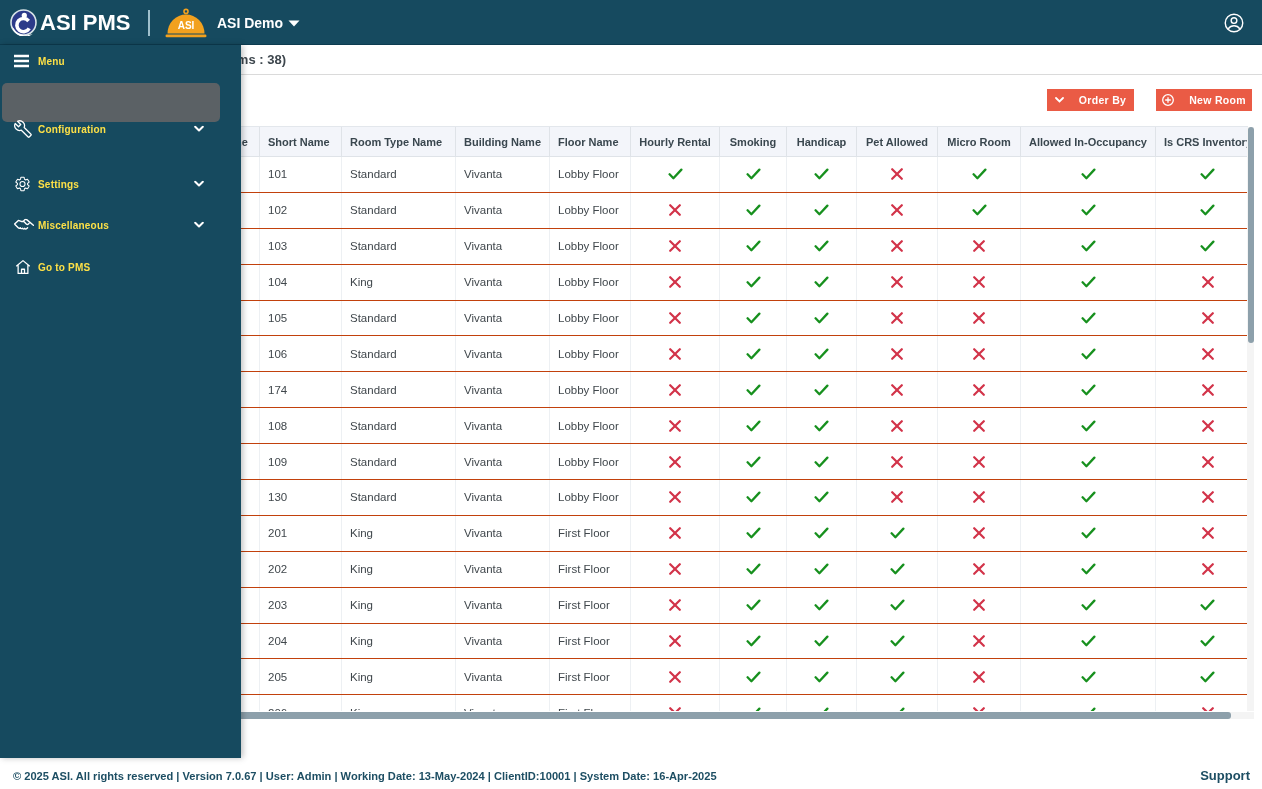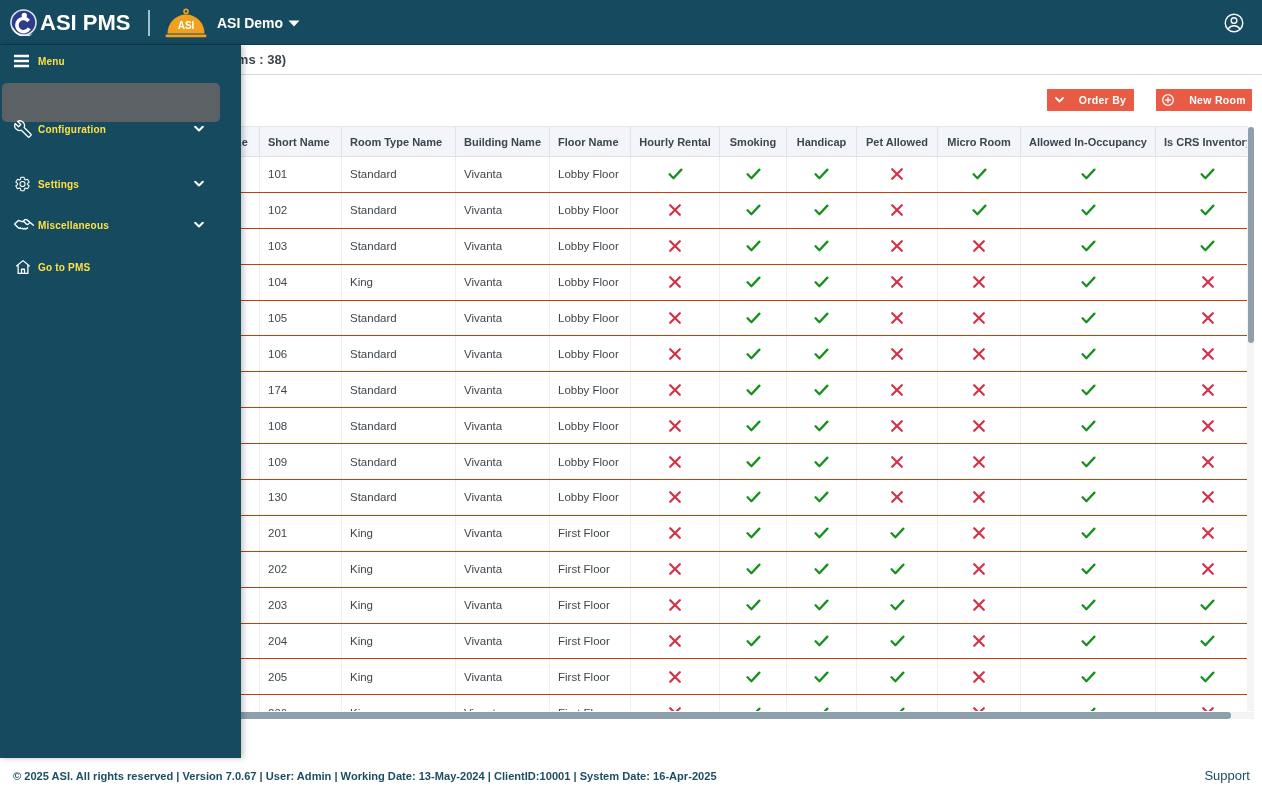--- a/index.html
+++ b/index.html
@@ -41,21 +41,21 @@
 .c10{width:83px}
 .c11{width:135px}
 .c12{width:104px}
 
 #vsb-track{position:absolute;left:1247px;top:127px;width:7px;height:584px;background:#f4f4f4}
 #vsb{position:absolute;left:1247.5px;top:127px;width:6px;height:216px;background:#8da0ab;border-radius:3px}
 #hsb-track{position:absolute;left:12px;top:711.5px;width:1242px;height:7px;background:#f4f4f4}
 #hsb{position:absolute;left:12px;top:712px;width:1219px;height:6.5px;background:#8da0ab;border-radius:3px}
 
 #footer{position:absolute;left:13px;top:770px;font-size:11.1px;font-weight:700;color:#1d4e63;white-space:nowrap}
-#support{position:absolute;right:12px;top:768px;font-size:13px;font-weight:400;color:#1d4e63}
+#support{position:absolute;right:12px;top:768px;font-size:13px;font-weight:700;color:#1d4e63}
 
 #drawer{position:absolute;left:0;top:45px;width:241px;height:713px;background:#164a5f;color:#fde047;
   box-shadow:2px 0 6px rgba(0,0,0,.25)}
 .ditem{position:absolute;left:0;width:222px;height:40px}
 .ditem .icon{position:absolute;left:14px;top:50%;transform:translateY(-50%)}
 .ditem .lbl{position:absolute;left:38px;top:50%;transform:translateY(-50%);font-size:10px;font-weight:700;letter-spacing:.2px}
 .ditem .chev{position:absolute;left:194px;top:50%;transform:translateY(-50%)}
 #prop-bg{position:absolute;left:2px;top:38px;width:218px;height:39px;background:#5b6165;border-radius:5px}
 </style></head>
 <body>

